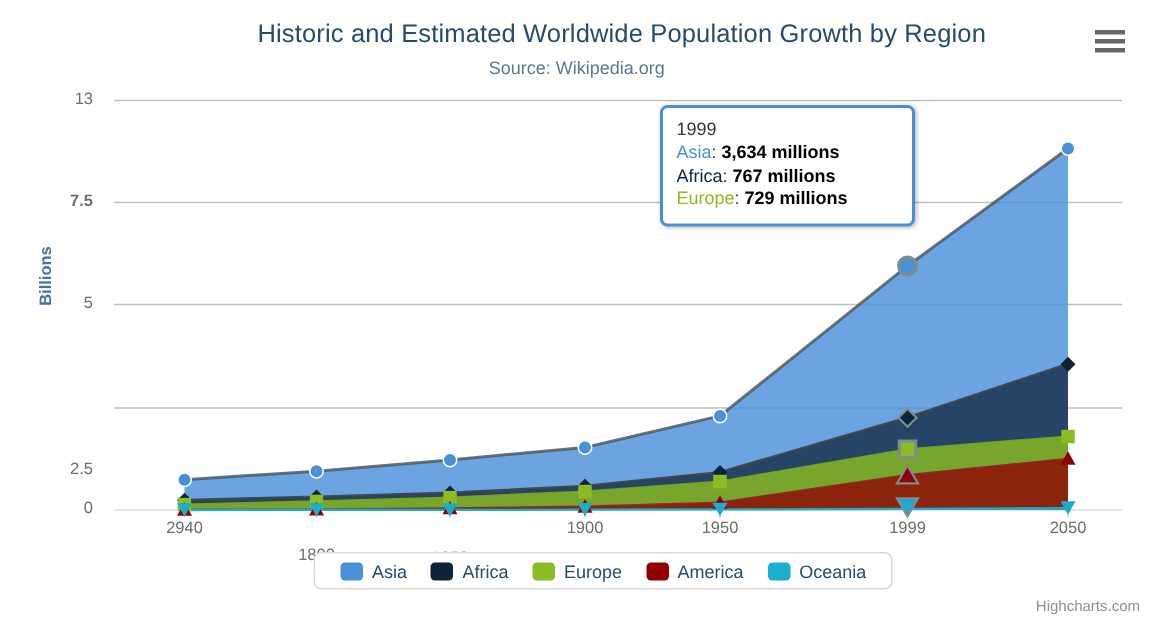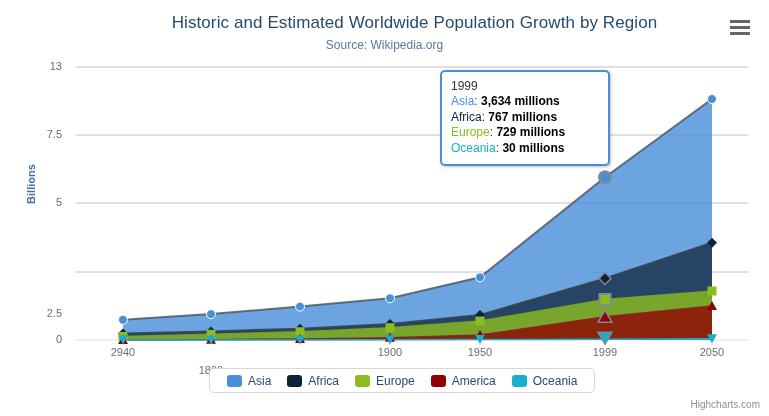--- a/index.html
+++ b/index.html
@@ -272,21 +272,21 @@
       <path d="M385,335.3 L395,335.3 L390,344.3 Z" fill="#1aadce"></path>
       <path d="M475,335.1 L485,335.1 L480,344.1 Z" fill="#1aadce"></path>
       <path d="M598,332.2 L612,332.2 L605,344.2 Z" fill="#1aadce" stroke="#7f8b93" stroke-width="1.5"></path>
       <path d="M707,334.2 L717,334.2 L712,343.2 Z" fill="#1aadce"></path>
     </g>
 
     <line x1="605" y1="67" x2="605" y2="340" stroke="#c0c0c0" stroke-width="1" stroke-opacity="0"></line>
   </svg>
 
   <div class="ylabel" style="left:26px; top:60px;">13</div>
-  <div class="ylabel" style="left:26px; top:128px;">7.5</div>
+  <div class="ylabel" style="left:26px; top:128px;font-weight:bold;">7.5</div>
   <div class="ylabel" style="left:26px; top:196px;">5</div>
   <div class="ylabel" style="left:26px; top:265px;margin-top:42px;">2.5</div>
   <div class="ylabel" style="left:26px; top:333px;">0</div>
   <div class="yaxis-title">Billions</div>
 
   <div class="xlabel" style="left:93px;  top:346px;">2940</div>
   <div class="xlabel" style="left:181px; top:364px;">1800</div>
   <div class="xlabel" style="left:270px; top:346px;margin-top:20px;">1850</div>
   <div class="xlabel" style="left:360px; top:346px;">1900</div>
   <div class="xlabel" style="left:450px; top:346px;">1950</div>
@@ -297,23 +297,20 @@
     <div class="tt-header">1999</div>
     <div class="tt-row">
       <span class="tt-name" style="color:#4a90d9">Asia</span><span>: </span><span class="tt-val">3,634 millions</span>
     </div>
     <div class="tt-row">
       <span class="tt-name" style="color:#0d233a">Africa</span><span>: </span><span class="tt-val">767 millions</span>
     </div>
     <div class="tt-row">
       <span class="tt-name" style="color:#8bbc21">Europe</span><span>: </span><span class="tt-val">729 millions</span>
     </div>
-    <div class="tt-row">
-      <span class="tt-name" style="color:#1aadce">Oceania</span><span>: </span><span class="tt-val">30 millions</span>
-    </div>
   </div>
 
   <div class="legend">
     <div class="legend-item">
       <span class="legend-swatch" style="background:#4a90d9"></span>
       <span class="legend-label">Asia</span>
     </div>
     <div class="legend-item">
       <span class="legend-swatch" style="background:#0d233a"></span>
       <span class="legend-label">Africa</span>

